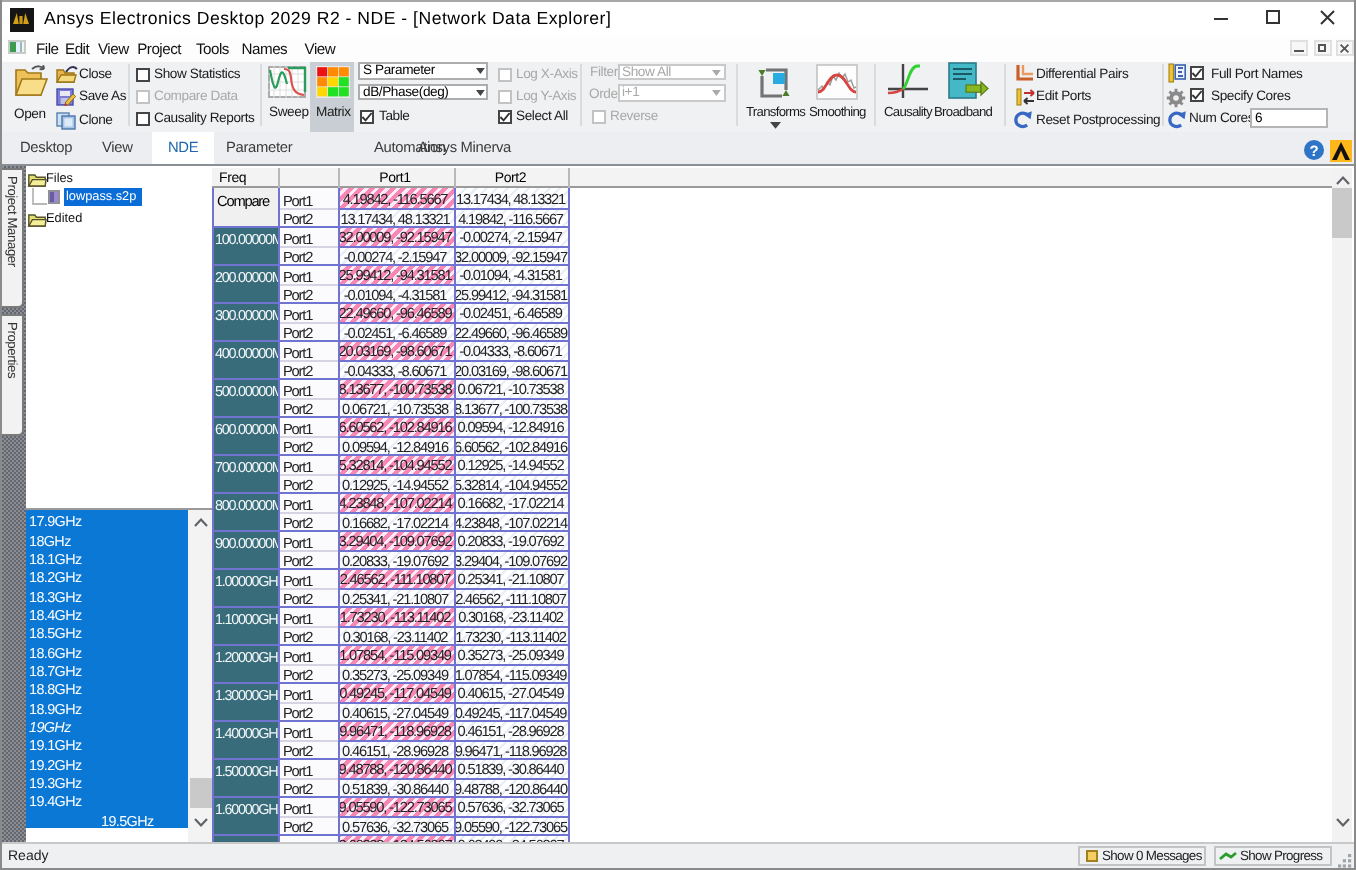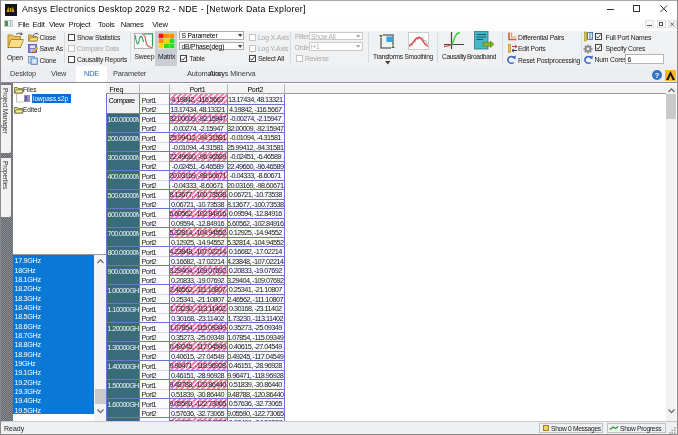--- a/index.html
+++ b/index.html
@@ -280,31 +280,31 @@
 <div class="tx" style="left:14.5px;top:312.38px;font-size:7.2px;letter-spacing:-0.3px;color:#fff;">18.5GHz</div>
 <div class="ab" style="left:13px;top:320.61px;width:81px;height:9.33px;background:#0a78d4;"></div>
 <div class="tx" style="left:14.5px;top:321.71px;font-size:7.2px;letter-spacing:-0.3px;color:#fff;">18.6GHz</div>
 <div class="ab" style="left:13px;top:329.94px;width:81px;height:9.33px;background:#0a78d4;"></div>
 <div class="tx" style="left:14.5px;top:331.04px;font-size:7.2px;letter-spacing:-0.3px;color:#fff;">18.7GHz</div>
 <div class="ab" style="left:13px;top:339.27px;width:81px;height:9.33px;background:#0a78d4;"></div>
 <div class="tx" style="left:14.5px;top:340.37px;font-size:7.2px;letter-spacing:-0.3px;color:#fff;">18.8GHz</div>
 <div class="ab" style="left:13px;top:348.60px;width:81px;height:9.33px;background:#0a78d4;"></div>
 <div class="tx" style="left:14.5px;top:349.70px;font-size:7.2px;letter-spacing:-0.3px;color:#fff;">18.9GHz</div>
 <div class="ab" style="left:13px;top:357.93px;width:81px;height:9.33px;background:#0a78d4;"></div>
-<div class="tx" style="left:14.5px;top:359.03px;font-size:7.2px;letter-spacing:-0.3px;color:#fff;">19GHz</div>
+<div class="tx" style="left:14.5px;top:359.03px;font-size:7.2px;letter-spacing:-0.3px;color:#fff;font-style:italic;">19GHz</div>
 <div class="ab" style="left:13px;top:367.26px;width:81px;height:9.33px;background:#0a78d4;"></div>
 <div class="tx" style="left:14.5px;top:368.36px;font-size:7.2px;letter-spacing:-0.3px;color:#fff;">19.1GHz</div>
 <div class="ab" style="left:13px;top:376.59px;width:81px;height:9.33px;background:#0a78d4;"></div>
 <div class="tx" style="left:14.5px;top:377.69px;font-size:7.2px;letter-spacing:-0.3px;color:#fff;">19.2GHz</div>
 <div class="ab" style="left:13px;top:385.92px;width:81px;height:9.33px;background:#0a78d4;"></div>
-<div class="tx" style="left:14.5px;top:387.02px;font-size:7.2px;letter-spacing:-0.3px;color:#fff;font-style:italic;">19.3GHz</div>
+<div class="tx" style="left:14.5px;top:387.02px;font-size:7.2px;letter-spacing:-0.3px;color:#fff;">19.3GHz</div>
 <div class="ab" style="left:13px;top:395.25px;width:81px;height:9.33px;background:#0a78d4;"></div>
 <div class="tx" style="left:14.5px;top:396.35px;font-size:7.2px;letter-spacing:-0.3px;color:#fff;">19.4GHz</div>
 <div class="ab" style="left:13px;top:404.58px;width:81px;height:9.33px;background:#0a78d4;"></div>
-<div class="tx" style="left:14.5px;top:405.68px;font-size:7.2px;letter-spacing:-0.3px;color:#fff;">19.5GHz</div>
+<div class="tx" style="left:14.5px;top:405.68px;font-size:7.2px;letter-spacing:-0.3px;color:#fff;padding-left:36px;">19.5GHz</div>
 <div class="ab" style="left:94px;top:255px;width:12px;height:166px;background:#f3f3f3;"></div>
 <svg style="left:96.5px;top:258.5px;" width="7" height="4.5">
     <path d="M0.5 4 L3.5 0.8 L6.5 4" stroke="#5f6368" stroke-width="1.1" fill="none"></path>
   </svg>
 <div class="ab" style="left:94.5px;top:389px;width:11px;height:15px;background:#c9c9c9;"></div>
 <svg style="left:96.5px;top:408.5px;" width="7" height="4.5">
     <path d="M0.5 0.5 L3.5 3.7 L6.5 0.5" stroke="#5f6368" stroke-width="1.1" fill="none"></path>
   </svg>
 <div class="ab" style="left:106px;top:84px;width:1px;height:337px;background:#8a8a8a;"></div>
 <div class="ab" style="left:106.0px;top:84.0px;width:560.0px;height:10.3px;background:#f3f3f3;border-bottom:1px solid #9a9a9a;"></div>

